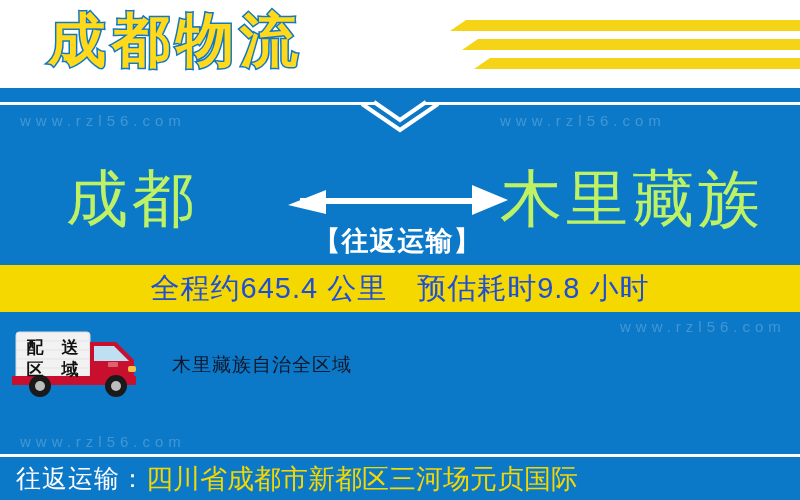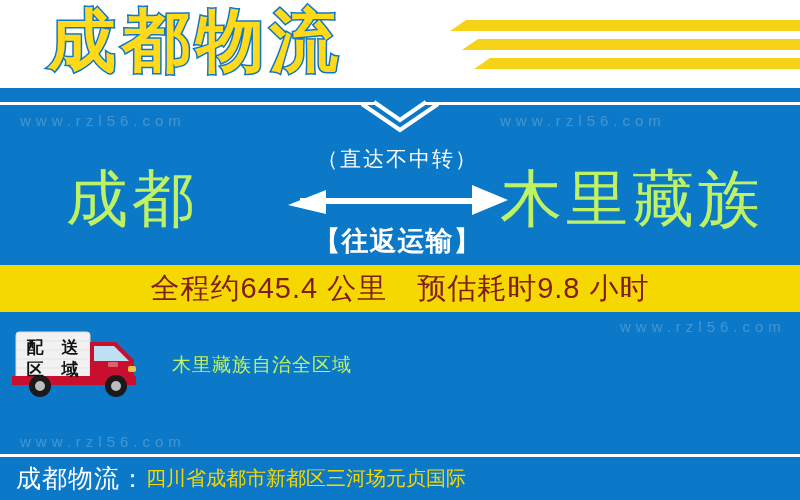--- a/index.html
+++ b/index.html
@@ -17,21 +17,21 @@
   }
 
   
   .header {
     position:absolute; left:0; top:0; width:800px; height:88px;
     background:#ffffff;
     overflow:hidden;
   }
   .brand-title {
     position:absolute; left:48px; top:3px;
-    font-size:68px;
+    font-size:58px;
     font-weight:bold;
     letter-spacing:6px;
     color:#FFD91A;
     -webkit-text-stroke:3px #1178C4;
     paint-order:stroke fill;
     text-shadow:0 0 0 #1178C4;
     white-space:nowrap;
     line-height:74px;
   }
   .stripes { position:absolute; right:0; top:0; width:400px; height:88px; }
@@ -121,36 +121,36 @@
     font-weight:bold;
   }
 
   
   .yellow-band {
     position:absolute; left:0; top:177px; width:800px; height:47px;
     background:#F5D800;
     display:flex; align-items:center; justify-content:center;
   }
   .band-text {
-    color:#7f1d1d;
+    color:#1d4ed8;
     font-size:29px;
     letter-spacing:1px;
     white-space:nowrap;
     font-weight:500;
   }
 
   
   .deliver {
     position:absolute; left:0; top:236px; width:800px; height:78px;
   }
   .truck { position:absolute; left:8px; top:2px; width:152px; height:72px; }
   .truck svg { display:block; }
   .deliver-text {
     position:absolute; left:172px; top:28px;
-    color:#bef264;
+    color:#0f172a;
     font-size:19px;
     letter-spacing:1px;
     white-space:nowrap;
   }
 
   
   .addr-sep {
     position:absolute; left:0; top:366px; width:800px; height:3px; background:#ffffff;
   }
   .addr {
@@ -159,21 +159,21 @@
   }
   .addr-label {
     margin-left:16px;
     color:#ffffff;
     font-size:25px;
     letter-spacing:1px;
     white-space:nowrap;
   }
   .addr-value {
     color:#F5D800;
-    font-size:20px;
+    font-size:27px;
     letter-spacing:0px;
     white-space:nowrap;
   }
 </style>
 </head>
 <body>
 
 <div id="poster">
 
   <div class="header">
@@ -203,21 +203,20 @@
     <div class="wm wm-3">www.rzl56.com</div>
     <div class="wm wm-4">www.rzl56.com</div>
     <div class="wm wm-5">www.rzl56.com</div>
     <div class="wm wm-6">www.rzl56.com</div>
 
     <div class="route">
       <div class="city city-from">成都</div>
       <div class="city city-to">木里藏族</div>
 
       <div class="mid">
-        <div class="mid-top">（直达不中转）</div>
         <div class="mid-arrows">
           <svg width="225" height="42" viewBox="0 0 225 42">
 
             <polygon points="14,17 186,17 186,4 222,19 186,34 186,23 14,23" fill="#ffffff"></polygon>
 
             <polygon points="2,24 40,9 40,17 14,17 14,23 40,23 40,33" fill="#ffffff"></polygon>
           </svg>
         </div>
         <div class="mid-bot">【往返运输】</div>
       </div>
@@ -255,18 +254,18 @@
           <text x="62" y="27" font-family="DejaVu Sans" font-size="17" font-weight="bold" fill="#111" text-anchor="middle">送</text>
           <text x="27" y="49" font-family="DejaVu Sans" font-size="17" font-weight="bold" fill="#111" text-anchor="middle">区</text>
           <text x="62" y="49" font-family="DejaVu Sans" font-size="17" font-weight="bold" fill="#111" text-anchor="middle">域</text>
         </svg>
       </div>
       <div class="deliver-text">木里藏族自治全区域</div>
     </div>
 
     <div class="addr-sep"></div>
     <div class="addr">
-      <span class="addr-label">成都物流：</span>
+      <span class="addr-label">往返运输：</span>
       <span class="addr-value">四川省成都市新都区三河场元贞国际</span>
     </div>
 
   </div>
 </div>
 
 </body></html>

